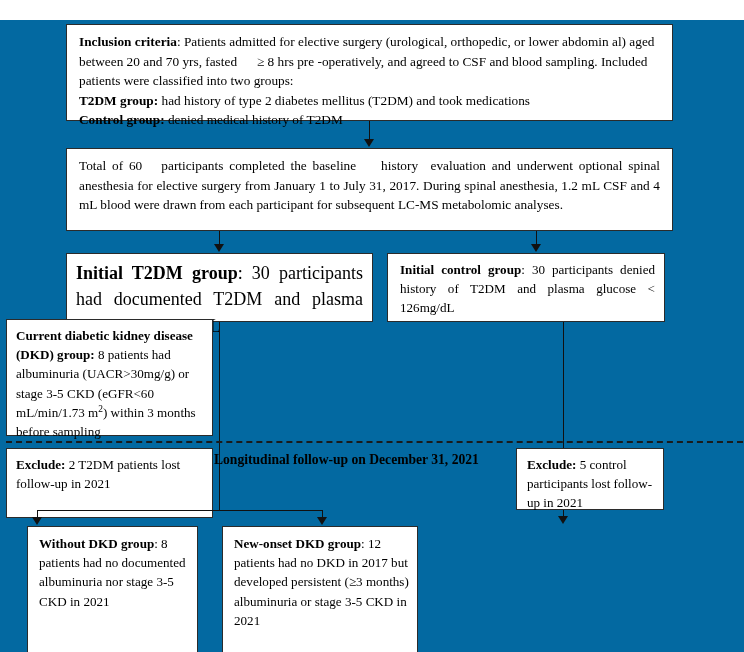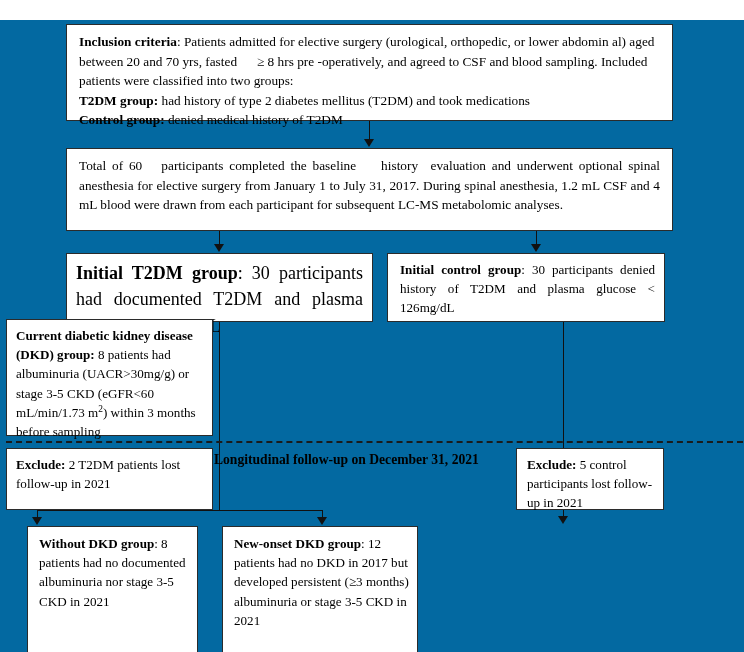--- a/index.html
+++ b/index.html
@@ -28,21 +28,21 @@
     color: #000;
   }
   .box .txt {
     display: block;
   }
   .b-top      { left: 66px;  top: 4px;   width: 607px; height: 97px;  padding: 7px 10px 0 12px; font-size: 13.3px; }
   .b-total    { left: 66px;  top: 128px; width: 607px; height: 83px;  padding: 7px 12px 0 12px; font-size: 13.3px; text-align: justify; }
   .b-t2dm     { left: 66px;  top: 233px; width: 307px; height: 69px;  padding: 6px 9px 0 9px;   font-size: 18px; text-align: justify; }
   .b-ctrl     { left: 387px; top: 233px; width: 278px; height: 69px;  padding: 6px 9px 0 12px;  font-size: 13.1px; text-align: justify; }
   .b-dkd      { left: 6px;   top: 299px; width: 207px; height: 117px; padding: 6px 8px 0 9px;   font-size: 13.1px; }
-  .b-ex-left  { left: 6px;   top: 428px; width: 207px; height: 62px;  padding: 6px 8px 0 9px;   font-size: 13.1px; }
+  .b-ex-left  { left: 6px;   top: 428px; width: 207px; height: 70px;  padding: 6px 8px 0 9px;   font-size: 13.1px; }
   .b-ex-right { left: 516px; top: 428px; width: 148px; height: 62px;  padding: 6px 8px 0 10px;  font-size: 13.1px; }
   .b-without  { left: 27px;  top: 506px; width: 171px; height: 156px; padding: 7px 8px 0 11px;  font-size: 13.1px; }
   .b-newonset { left: 222px; top: 506px; width: 196px; height: 136px; padding: 7px 8px 0 11px;  font-size: 13.1px; }
   .b-final    { left: 441px; top: 506px; width: 226px; height: 136px; padding: 7px 8px 0 11px;  font-size: 13.1px; }
 
   .bold { font-weight: bold; }
 
   
   .stage-label {
     position: absolute;

